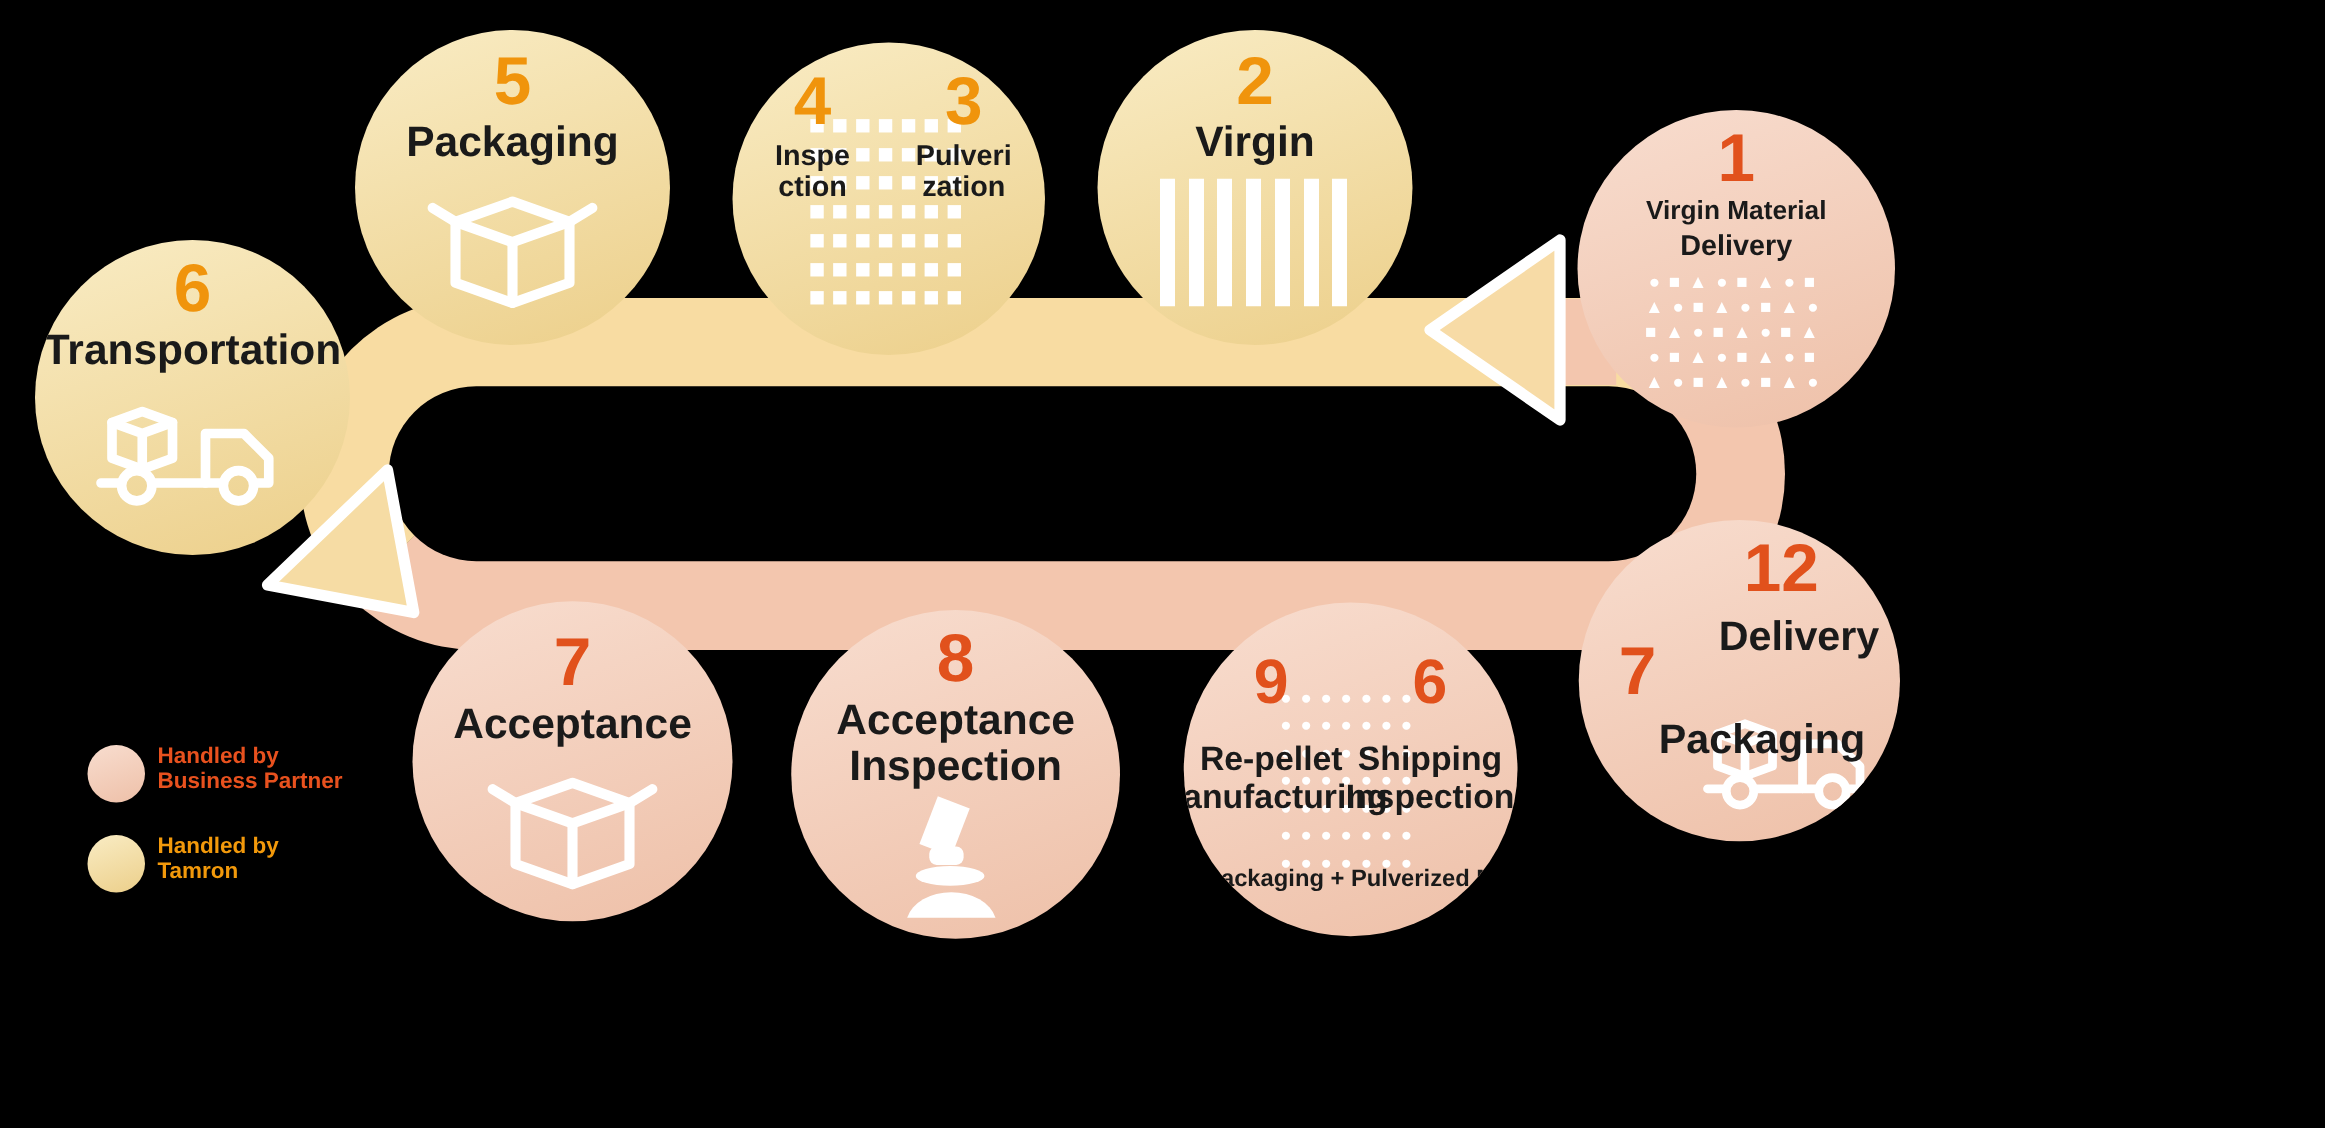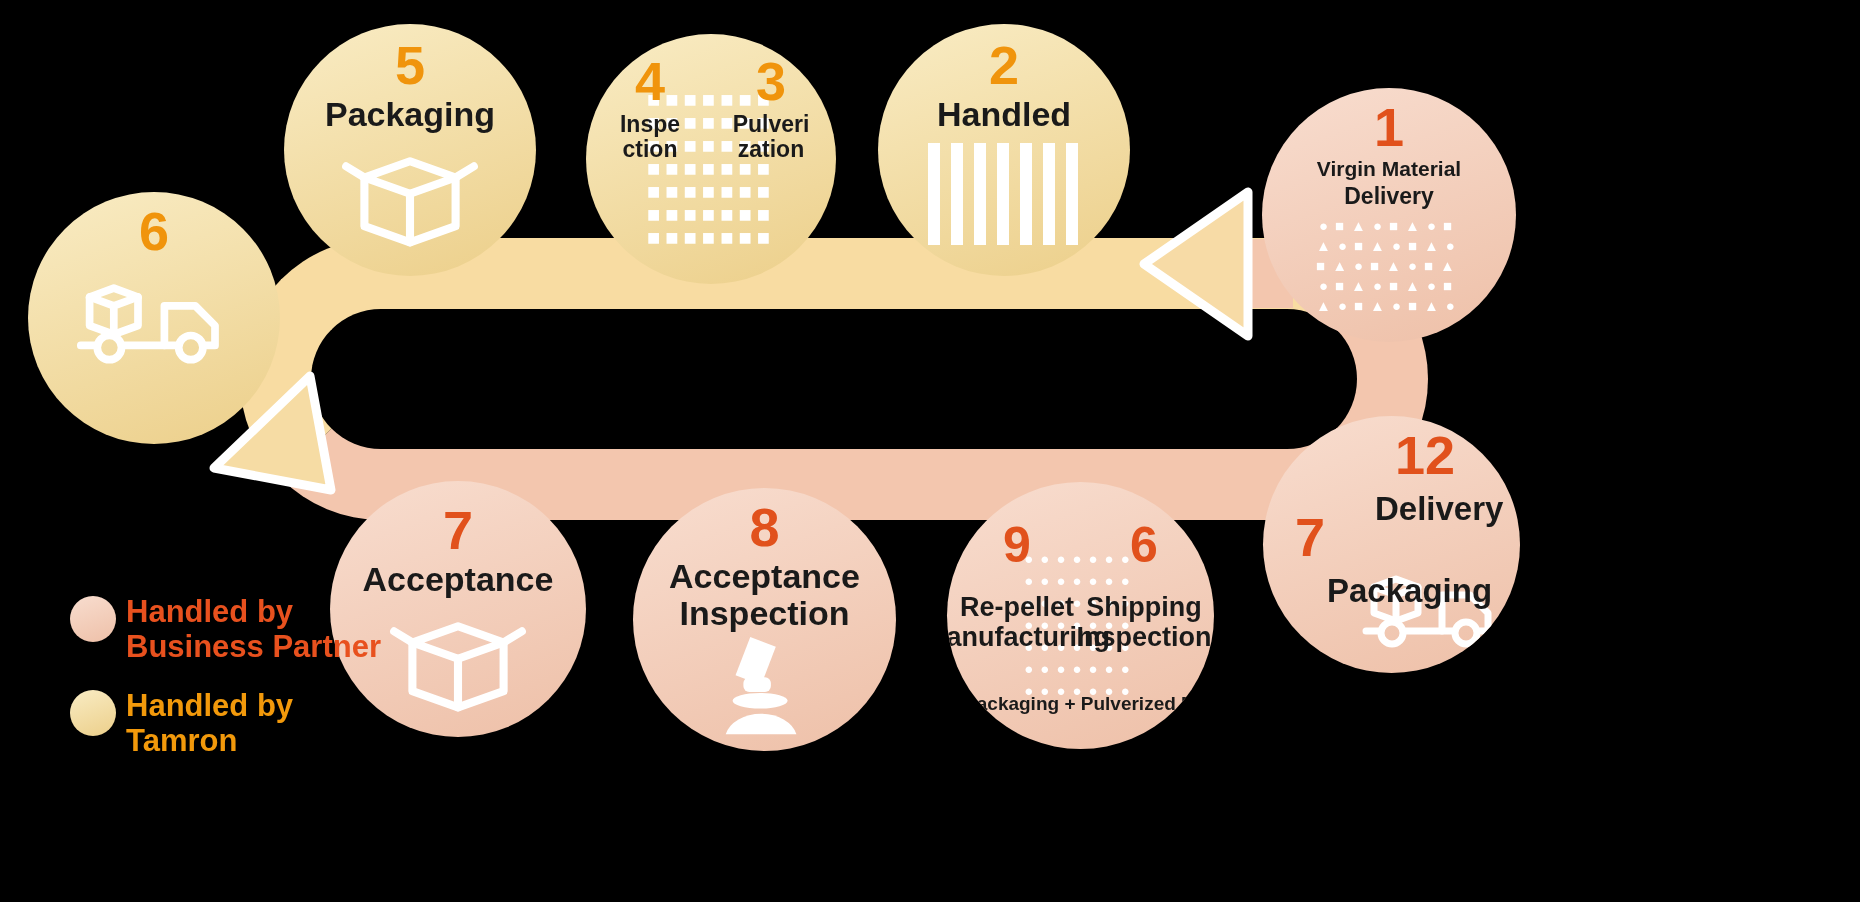--- a/index.html
+++ b/index.html
@@ -84,41 +84,42 @@
   .n11pos{position:absolute;left:32px;top:94px;z-index:1;}
   .p11pos{position:absolute;left:64px;top:156px;z-index:1;font-size:33px;font-weight:600;color:var(--step-text,#1A1A1A);}
   .truck2{position:absolute;right:12px;bottom:16px;width:150px;z-index:0;}
 
   
   .legend{position:absolute;left:70px;top:594px;z-index:3;}
   .legend-item{display:flex;align-items:flex-start;gap:10px;margin-bottom:24px;}
   .dot{width:46px;height:46px;border-radius:50%;flex:0 0 auto;margin-top:2px;}
   .pinkdot{background:linear-gradient(160deg,var(--circle-pink-light,#F8DDCF),var(--circle-pink-dark,#EEC0A8));}
   .yellowdot{background:linear-gradient(160deg,var(--circle-yellow-light,#F9ECC4),var(--circle-yellow-dark,#ECCF8A));}
-  .legend-label{font-size:31px;font-weight:700;line-height:1.13;white-space:pre-line;}
+  .legend-label{font-size:18px;font-weight:700;line-height:1.13;white-space:pre-line;}
   .partner-text{color:var(--legend-partner-text,#E8511E);}
   .tamron-text{color:var(--legend-tamron-text,#F2990B);}
 </style>
 </head>
 <body>
 
 <div class="stage">
 
   <div class="loop-ring"></div>
   <div class="band-patch"></div>
 
   <svg class="arrow arrowleft" viewBox="0 0 118 156">
     <polygon points="6,78 110,6 110,150" fill="#F7DBA6" stroke="#FFFFFF" stroke-width="9" stroke-linejoin="round"></polygon>
   </svg>
   <svg class="arrow arrowdown" viewBox="0 0 140 140">
     <polygon points="125,122 104,8 8,100" fill="#F6DCA4" stroke="#FFFFFF" stroke-width="9" stroke-linejoin="round"></polygon>
   </svg>
 
   <div class="circle yellow c6">
     <div class="num tamron">6</div>
+    <div class="title">Transportation</div>
     <svg class="icon truck1" viewBox="0 0 150 100">
       <g fill="none" stroke="#FFFFFF" stroke-width="7" stroke-linejoin="round" stroke-linecap="round">
         <path d="M16 30 L38 22 L60 30 L60 56 L38 64 L16 56 Z"></path>
         <path d="M16 30 L38 38 L60 30 M38 38 L38 64"></path>
         <path d="M84 74 L84 38 L112 38 L130 56 L130 74 L121 74"></path>
         <path d="M8 74 L21 74 M47 74 L95 74"></path>
         <circle cx="34" cy="76" r="11"></circle>
         <circle cx="108" cy="76" r="11"></circle>
       </g>
     </svg>
@@ -152,21 +153,21 @@
     </div>
     <div class="col col3">
       <div class="num tamron">3</div>
       <div class="mid-title">Pulveri
 zation</div>
     </div>
   </div>
 
   <div class="circle yellow c2">
     <div class="num tamron">2</div>
-    <div class="title">Handled</div>
+    <div class="title">Virgin</div>
     <div class="bars"></div>
   </div>
 
   <div class="circle pink c1">
     <div class="num partner">1</div>
     <div class="title t1">Virgin Material</div>
     <div class="subtitle">Delivery</div>
     <div class="gridtext shapes">●■▲●■▲●■
 ▲●■▲●■▲●
 ■▲●■▲●■▲

